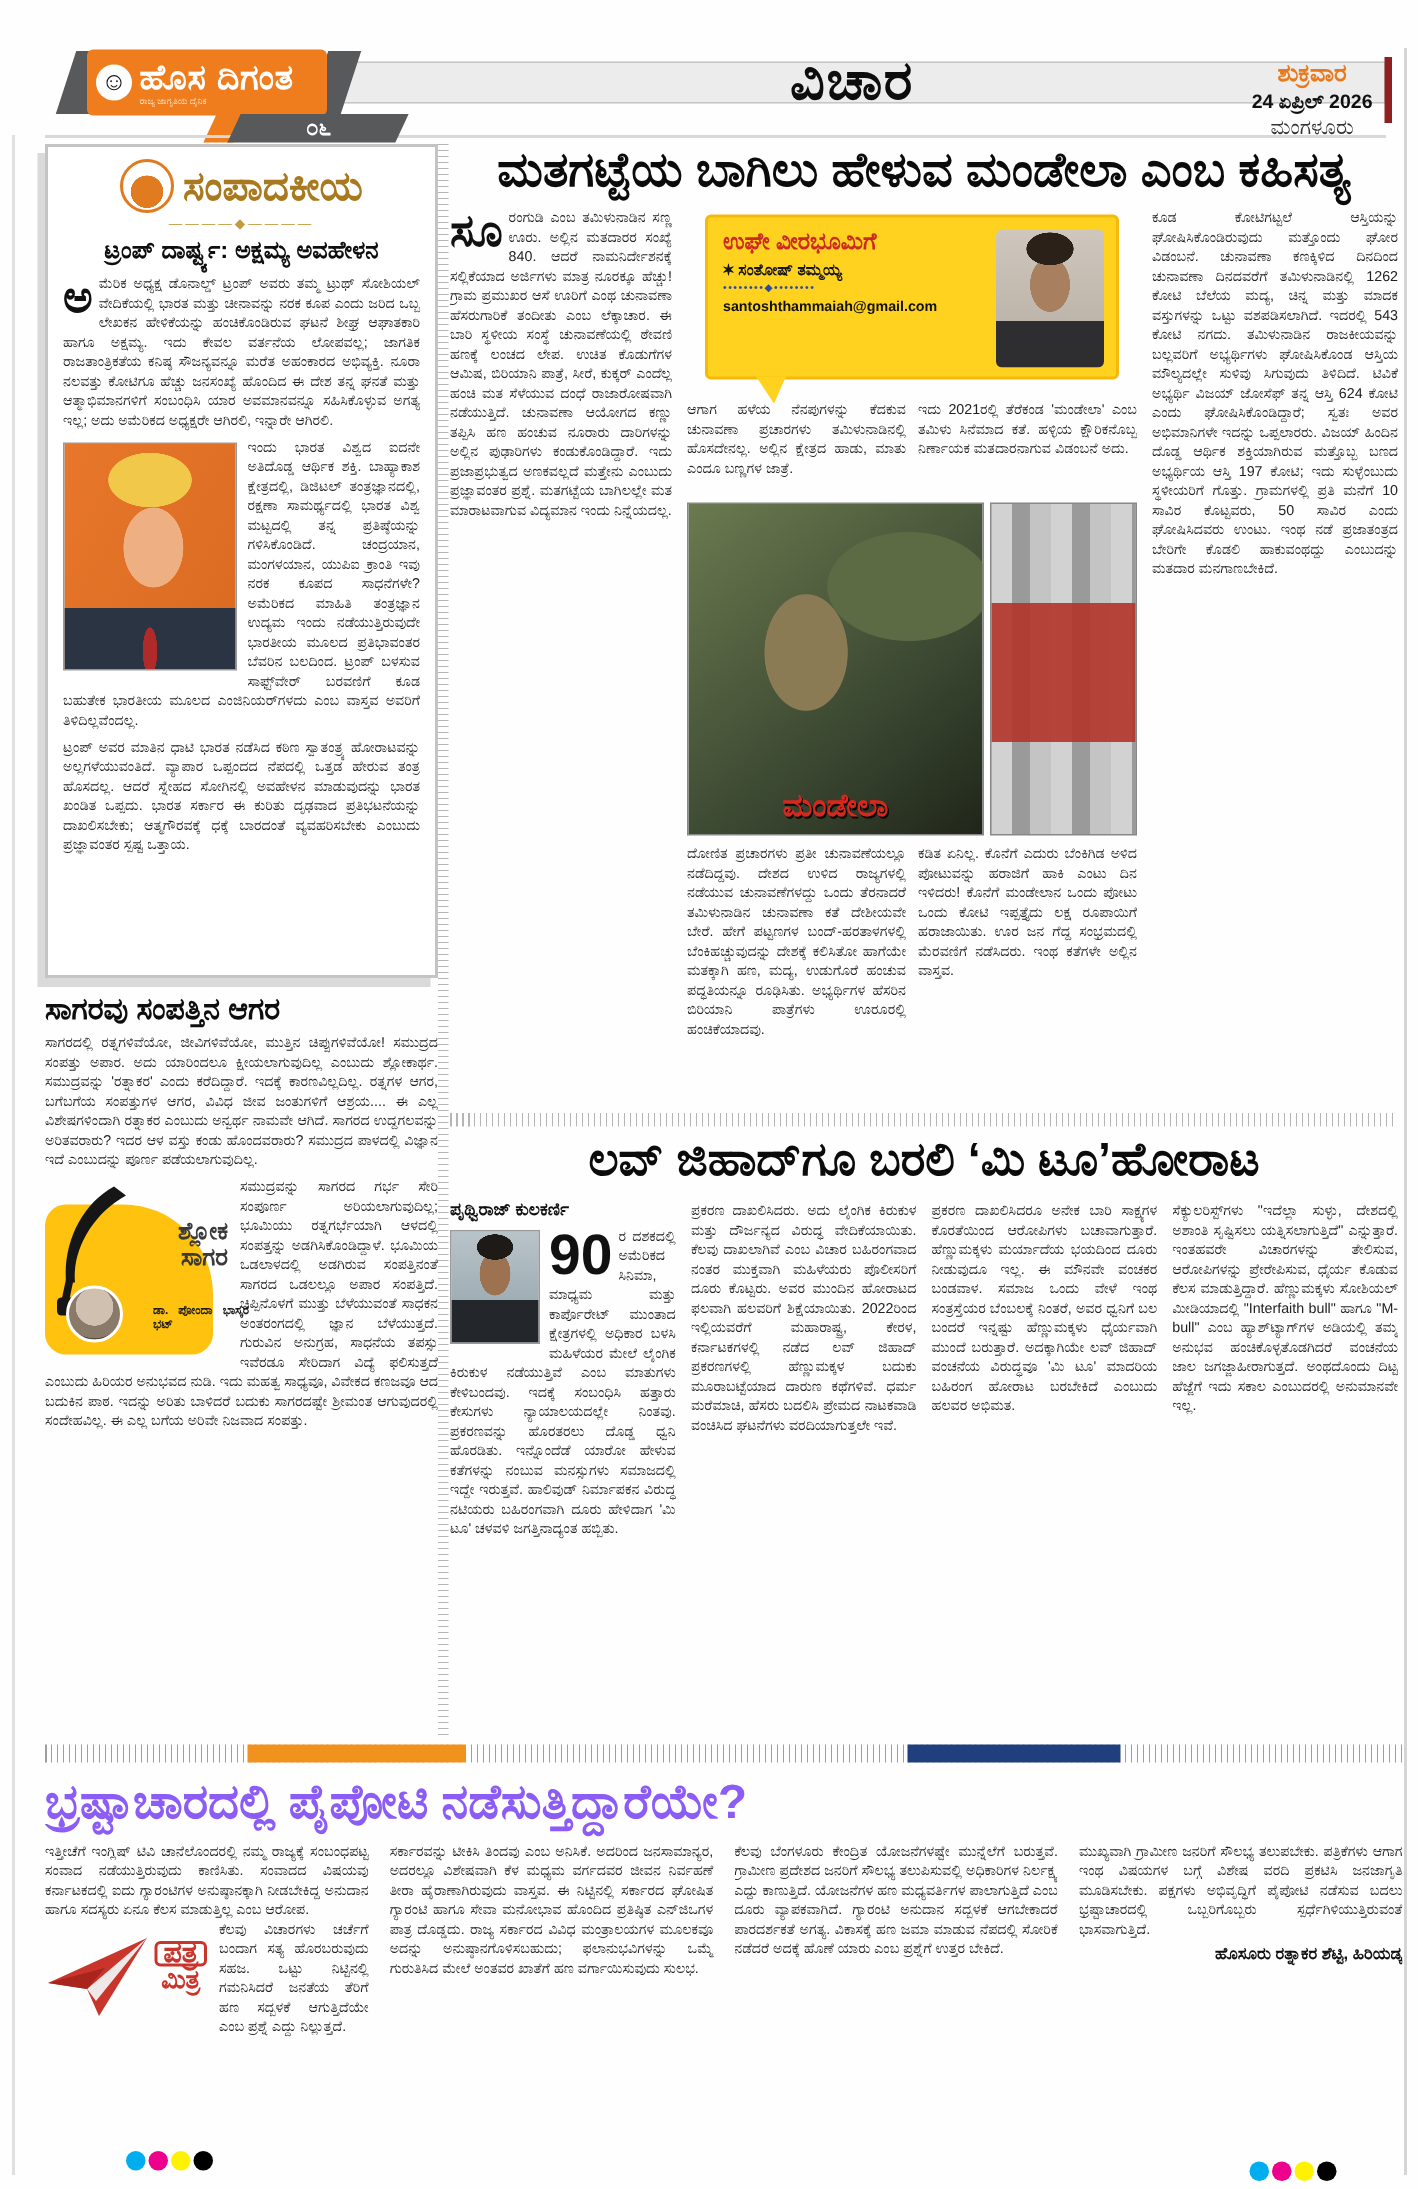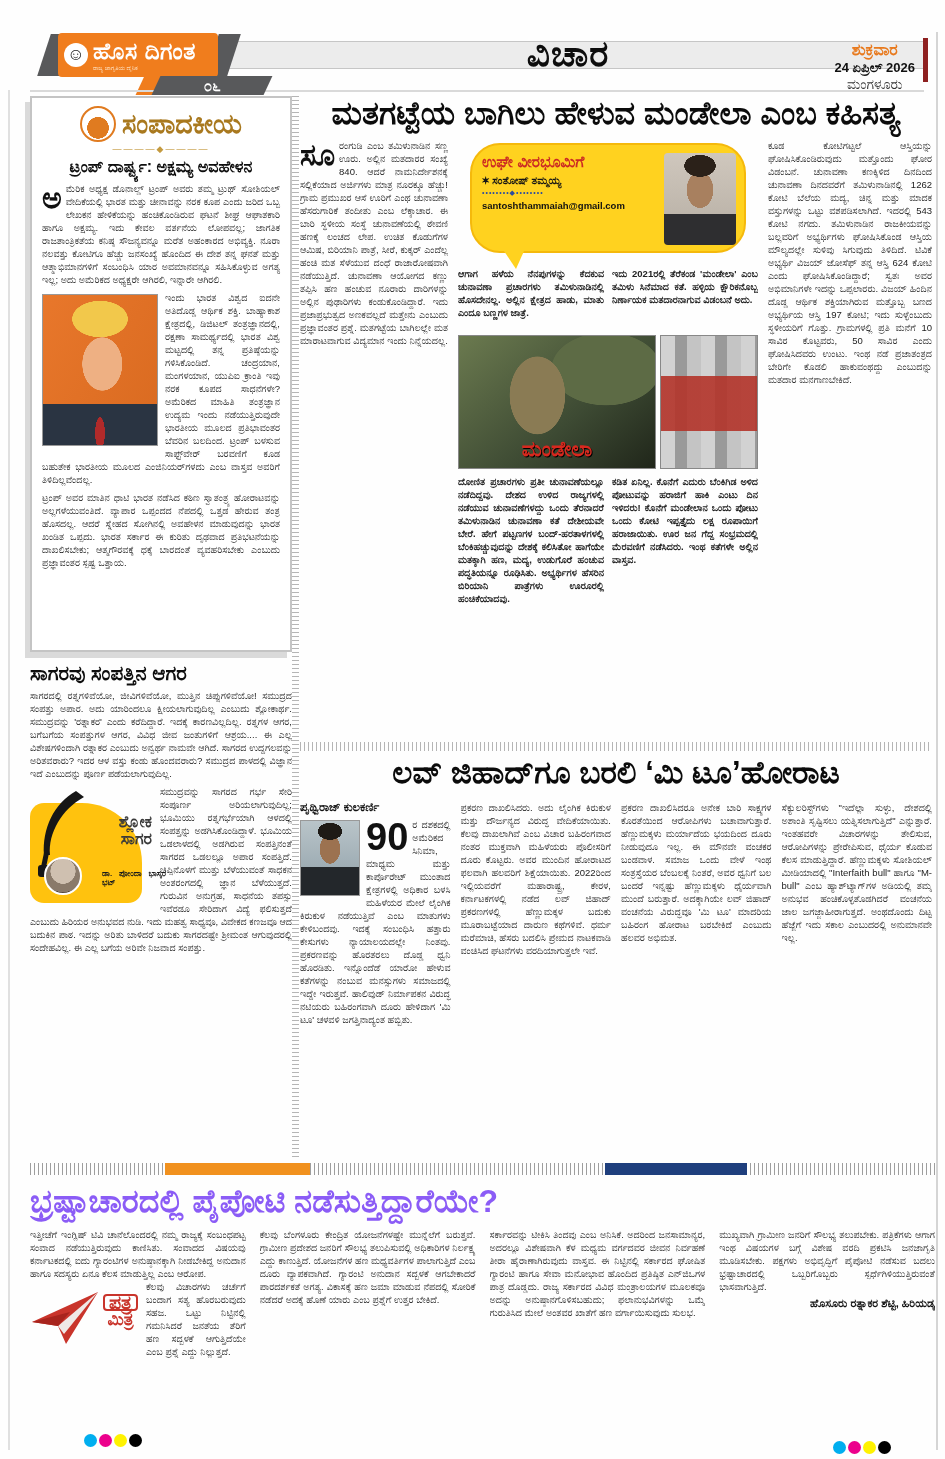--- a/index.html
+++ b/index.html
@@ -83,40 +83,40 @@
   
   .main-art { position:absolute; left:300px; top:96px; width:632px; height:640px; overflow:hidden; }
   .main-headline { text-align:center; font-weight:bold; font-size:32px; line-height:1.1; color:#0b0b0b; }
   .main-cols { display:flex; gap:10px; margin-top:8px; height:578px; }
   .ncol { font-size:9.5px; line-height:13px; text-align:justify; color:#222; overflow:hidden; }
   .m-col1 { width:148px; }
   .m-mid  { width:300px; flex:0 0 auto; }
   .m-col4 { flex:1; }
 
   .bubble-wrap { position:relative; width:276px; margin:4px auto 14px; }
-  .bubble { background:#ffd21f; border-radius:30px; border:2px solid #f5b90c; padding:8px 8px 6px 10px;
+  .bubble { background:#ffd21f; border-radius:4px; border:2px solid #f5b90c; padding:8px 8px 6px 10px;
             display:flex; gap:6px; align-items:stretch; }
   .bubble-tail { position:absolute; left:34px; bottom:-16px; width:0; height:0;
                  border-left:12px solid transparent; border-right:8px solid transparent; border-top:18px solid #ffd21f; }
   .bubble-text { flex:1; }
   .bubble-title { color:#cc2a24; font-weight:bold; font-size:15.5px; margin-bottom:3px; }
   .bubble-author { color:#151515; font-weight:bold; font-size:10.5px; margin-bottom:2px; }
   .bubble-dots { color:#2a4ba0; font-size:7px; letter-spacing:1px; margin-bottom:3px; }
   .bubble-email { color:#111; font-weight:bold; font-size:9.5px; }
   .bubble-photo { width:72px; height:92px; border-radius:4px; flex:0 0 auto;
       background:
         radial-gradient(ellipse 26px 18px at 50% 14%, #2b2119 0 60%, rgba(0,0,0,0) 61%),
         radial-gradient(ellipse 22px 30px at 50% 40%, #a8805f 0 60%, rgba(0,0,0,0) 61%),
         linear-gradient(rgba(0,0,0,0) 66%, #2e2e30 66%),
         linear-gradient(#cfc7bd,#b5ada2); }
 
-  .mid-2col { display:flex; gap:8px;font-weight:bold; }
+  .mid-2col { display:flex; gap:8px; }
   .mid-2col > div { flex:1; }
   .mid-textrow { height:62px; overflow:hidden; margin-bottom:6px; }
-  .mid-images { display:flex; gap:4px; height:134px; margin-bottom:6px; }
+  .mid-images { display:flex; gap:4px; height:222px; margin-bottom:6px; }
   .movie-still { width:198px; position:relative; border:1px solid #888;
       background:
         radial-gradient(ellipse 50px 70px at 40% 45%, #8a7b54 0 55%, rgba(0,0,0,0) 56%),
         radial-gradient(ellipse 90px 60px at 75% 25%, #5d6b45 0 60%, rgba(0,0,0,0) 61%),
         linear-gradient(140deg,#6b7a4f,#3d4a33 60%,#20261a); }
   .movie-title { position:absolute; bottom:6px; left:0; right:0; text-align:center; color:#d8281e;
                  font-weight:bold; font-size:21px; text-shadow:1px 1px 0 #000; font-family:"Liberation Serif", serif; }
   .tins-photo { flex:1; border:1px solid #888;
       background:
         linear-gradient(rgba(0,0,0,0) 30%, rgba(179,52,42,0.9) 30% 72%, rgba(0,0,0,0) 72%),
@@ -306,22 +306,22 @@
             <path d="M28 36 L68 2 L34 44 Z" fill="#efe8e6"></path>
             <path d="M2 32 L40 22 L28 36 Z" fill="#a8241d"></path>
           </svg>
           <div class="pm-text">
             <div class="pm-patra">ಪತ್ರ</div>
             <div class="pm-mitra">ಮಿತ್ರ</div>
           </div>
         </div>
         <p>ಕೆಲವು ವಿಚಾರಗಳು ಚರ್ಚೆಗೆ ಬಂದಾಗ ಸತ್ಯ ಹೊರಬರುವುದು ಸಹಜ. ಒಟ್ಟು ನಿಟ್ಟಿನಲ್ಲಿ ಗಮನಿಸಿದರೆ ಜನತೆಯ ತೆರಿಗೆ ಹಣ ಸದ್ಬಳಕೆ ಆಗುತ್ತಿದೆಯೇ ಎಂಬ ಪ್ರಶ್ನೆ ಎದ್ದು ನಿಲ್ಲುತ್ತದೆ.</p>
       </div>
+      <div class="ncol">ಸರ್ಕಾರವನ್ನು ಟೀಕಿಸಿ ತಿಂದವು ಎಂಬ ಅನಿಸಿಕೆ. ಅದರಿಂದ ಜನಸಾಮಾನ್ಯರ, ಅದರಲ್ಲೂ ವಿಶೇಷವಾಗಿ ಕೆಳ ಮಧ್ಯಮ ವರ್ಗದವರ ಜೀವನ ನಿರ್ವಹಣೆ ತೀರಾ ಹೈರಾಣಾಗಿರುವುದು ವಾಸ್ತವ. ಈ ನಿಟ್ಟಿನಲ್ಲಿ ಸರ್ಕಾರದ ಘೋಷಿತ ಗ್ಯಾರಂಟಿ ಹಾಗೂ ಸೇವಾ ಮನೋಭಾವ ಹೊಂದಿದ ಪ್ರತಿಷ್ಠಿತ ಎನ್‌ಜಿಒಗಳ ಪಾತ್ರ ದೊಡ್ಡದು. ರಾಜ್ಯ ಸರ್ಕಾರದ ವಿವಿಧ ಮಂತ್ರಾಲಯಗಳ ಮೂಲಕವೂ ಅದನ್ನು ಅನುಷ್ಠಾನಗೊಳಿಸಬಹುದು; ಫಲಾನುಭವಿಗಳನ್ನು ಒಮ್ಮೆ ಗುರುತಿಸಿದ ಮೇಲೆ ಅಂತವರ ಖಾತೆಗೆ ಹಣ ವರ್ಗಾಯಿಸುವುದು ಸುಲಭ.</div>
       <div class="ncol">ಕೆಲವು ಬೆಂಗಳೂರು ಕೇಂದ್ರಿತ ಯೋಜನೆಗಳಷ್ಟೇ ಮುನ್ನೆಲೆಗೆ ಬರುತ್ತವೆ. ಗ್ರಾಮೀಣ ಪ್ರದೇಶದ ಜನರಿಗೆ ಸೌಲಭ್ಯ ತಲುಪಿಸುವಲ್ಲಿ ಅಧಿಕಾರಿಗಳ ನಿರ್ಲಕ್ಷ್ಯ ಎದ್ದು ಕಾಣುತ್ತಿದೆ. ಯೋಜನೆಗಳ ಹಣ ಮಧ್ಯವರ್ತಿಗಳ ಪಾಲಾಗುತ್ತಿದೆ ಎಂಬ ದೂರು ವ್ಯಾಪಕವಾಗಿದೆ. ಗ್ಯಾರಂಟಿ ಅನುದಾನ ಸದ್ಬಳಕೆ ಆಗಬೇಕಾದರೆ ಪಾರದರ್ಶಕತೆ ಅಗತ್ಯ. ವಿಕಾಸಕ್ಕೆ ಹಣ ಜಮಾ ಮಾಡುವ ನೆಪದಲ್ಲಿ ಸೋರಿಕೆ ನಡೆದರೆ ಅದಕ್ಕೆ ಹೊಣೆ ಯಾರು ಎಂಬ ಪ್ರಶ್ನೆಗೆ ಉತ್ತರ ಬೇಕಿದೆ.</div>
-      <div class="ncol">ಸರ್ಕಾರವನ್ನು ಟೀಕಿಸಿ ತಿಂದವು ಎಂಬ ಅನಿಸಿಕೆ. ಅದರಿಂದ ಜನಸಾಮಾನ್ಯರ, ಅದರಲ್ಲೂ ವಿಶೇಷವಾಗಿ ಕೆಳ ಮಧ್ಯಮ ವರ್ಗದವರ ಜೀವನ ನಿರ್ವಹಣೆ ತೀರಾ ಹೈರಾಣಾಗಿರುವುದು ವಾಸ್ತವ. ಈ ನಿಟ್ಟಿನಲ್ಲಿ ಸರ್ಕಾರದ ಘೋಷಿತ ಗ್ಯಾರಂಟಿ ಹಾಗೂ ಸೇವಾ ಮನೋಭಾವ ಹೊಂದಿದ ಪ್ರತಿಷ್ಠಿತ ಎನ್‌ಜಿಒಗಳ ಪಾತ್ರ ದೊಡ್ಡದು. ರಾಜ್ಯ ಸರ್ಕಾರದ ವಿವಿಧ ಮಂತ್ರಾಲಯಗಳ ಮೂಲಕವೂ ಅದನ್ನು ಅನುಷ್ಠಾನಗೊಳಿಸಬಹುದು; ಫಲಾನುಭವಿಗಳನ್ನು ಒಮ್ಮೆ ಗುರುತಿಸಿದ ಮೇಲೆ ಅಂತವರ ಖಾತೆಗೆ ಹಣ ವರ್ಗಾಯಿಸುವುದು ಸುಲಭ.</div>
       <div class="ncol">
         <p>ಮುಖ್ಯವಾಗಿ ಗ್ರಾಮೀಣ ಜನರಿಗೆ ಸೌಲಭ್ಯ ತಲುಪಬೇಕು. ಪತ್ರಿಕೆಗಳು ಆಗಾಗ ಇಂಥ ವಿಷಯಗಳ ಬಗ್ಗೆ ವಿಶೇಷ ವರದಿ ಪ್ರಕಟಿಸಿ ಜನಜಾಗೃತಿ ಮೂಡಿಸಬೇಕು. ಪಕ್ಷಗಳು ಅಭಿವೃದ್ಧಿಗೆ ಪೈಪೋಟಿ ನಡೆಸುವ ಬದಲು ಭ್ರಷ್ಟಾಚಾರದಲ್ಲಿ ಒಬ್ಬರಿಗೊಬ್ಬರು ಸ್ಪರ್ಧೆಗಿಳಿಯುತ್ತಿರುವಂತೆ ಭಾಸವಾಗುತ್ತಿದೆ.</p>
         <div class="signature">ಹೊಸೂರು ರತ್ನಾಕರ ಶೆಟ್ಟಿ, ಹಿರಿಯಡ್ಕ</div>
       </div>
     </div>
   </div>
 
   <div class="cmyk cmyk-left">
     <i class="c-c"></i>
       <i class="c-m"></i>

